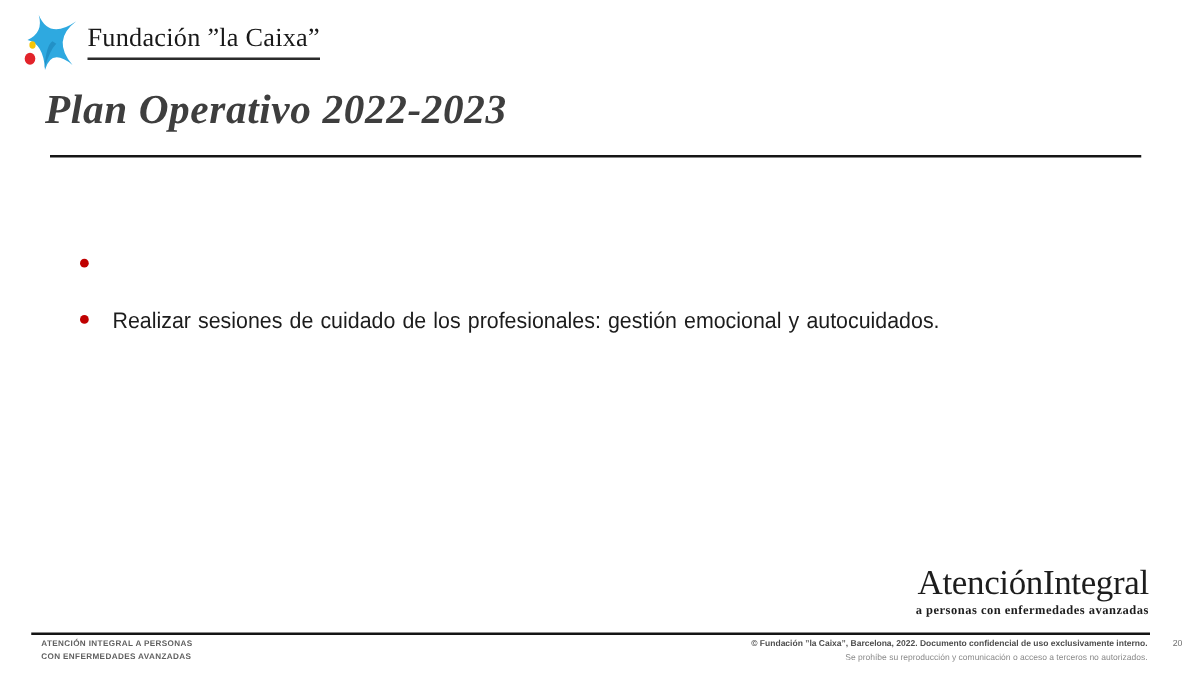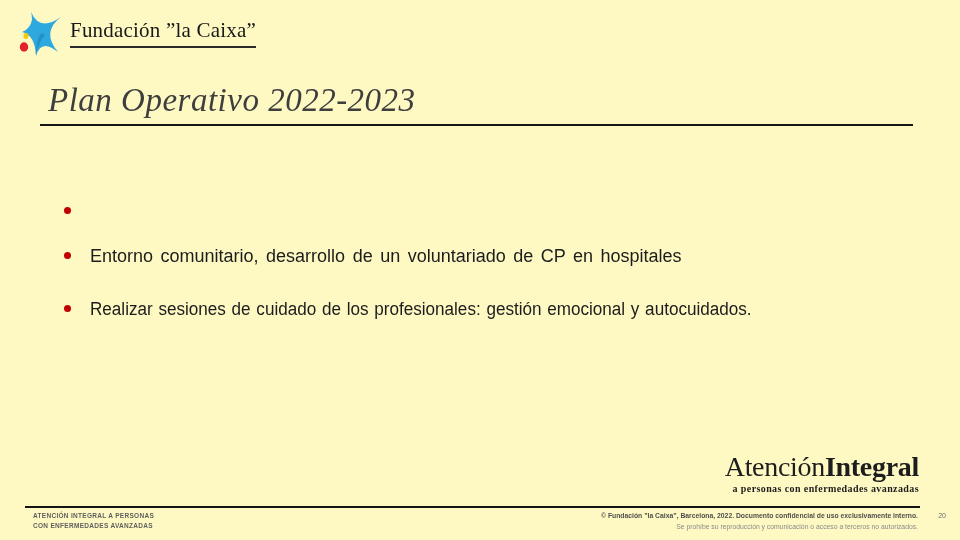--- a/index.html
+++ b/index.html
@@ -1,18 +1,18 @@
 <!DOCTYPE html>
 <html><head>
 <meta charset="utf-8">
 <style>
   html,body { margin:0; padding:0; background:#e9e9e9; }
   .slide {
     position:relative; width:960px; height:540px; margin:0 auto;
-    background:#fef9c3; overflow:hidden;
+    background:#ffffff; overflow:hidden;
     font-family:"Liberation Sans", sans-serif;
   }
 
   
   .brand-logo { position:absolute; left:12px; top:8px; width:50px; height:50px; }
   .brand-logo svg { width:100%; height:100%; display:block; }
   .brand-text {
     position:absolute; left:70px; top:18px;
     font-family:"Liberation Serif", serif; font-size:21px; color:#181818;
     letter-spacing:0.2px; border-bottom:2px solid #2b2b2b; padding-bottom:3px;
@@ -29,21 +29,21 @@
   
   .bullet-list { position:absolute; left:64px; top:200px; width:860px; list-style:none; margin:0; padding:0; }
   .bullet-item { display:flex; align-items:flex-start; margin-bottom:31px; }
   .bullet-dot { flex:0 0 auto; width:7px; height:7px; border-radius:50%; background:#c00000; margin:7px 19px 0 0; }
   .bullet-text { font-size:18px; color:#1c1c1c; line-height:22px; word-spacing:2.5px; }
   .condensed .bullet-text { display:inline-block; transform:scaleX(0.95); transform-origin:left center; word-spacing:1px; }
 
   
   .program-logo { position:absolute; right:41px; top:452px; text-align:right; color:#1d1d1d; font-family:"Liberation Serif", serif; }
   .program-name { font-size:28px; line-height:30px; letter-spacing:-0.3px; }
-  .program-name .bold { font-weight:700; }
+  .program-name .bold { font-weight:400; }
   .program-tagline { font-size:10px; font-weight:700; letter-spacing:0.4px; margin-top:1px;text-align:right; }
 
   
   .footer-rule { position:absolute; left:25px; top:506px; width:895px; height:2px; background:#141414; }
   .footer-left { position:absolute; left:33px; top:511px; font-size:6.5px; font-weight:700; color:#5f5f5f; letter-spacing:0.3px; line-height:10px; }
   .footer-right { position:absolute; right:42px; top:511px; text-align:right; line-height:10.5px; }
   .footer-right .l1 { font-size:6.8px; font-weight:700; color:#4e4e4e; }
   .footer-right .l2 { font-size:6.8px; color:#8a8a8a; }
   .page-number { position:absolute; right:14px; top:512px; font-size:7px; color:#6f6f6f; }
 </style>
@@ -55,30 +55,26 @@
   <div class="brand-logo">
     <svg viewBox="0 0 100 100" aria-hidden="true">
       <path d="M38 8 Q55 48 98 18 Q58 48 92 88 Q58 60 48 96 Q46 54 20 48 Q46 36 38 8 Z" fill="#2ea9e0"></path>
       <path d="M60 50 Q50 56 47 93 Q56 64 66 54 Z" fill="#1a7db3" opacity="0.55"></path>
       <ellipse cx="28" cy="56" rx="5" ry="6" fill="#f7c608"></ellipse>
       <ellipse cx="24" cy="78" rx="8.5" ry="9.5" fill="#e2232a"></ellipse>
     </svg>
   </div>
   <div class="brand-text">Fundación ”la Caixa”</div>
 
-  <h1 class="slide-title" style="margin:12px;">Plan Operativo 2022-2023</h1>
+  <h1 class="slide-title" style="margin:0;font-weight:bold;">Plan Operativo 2022-2023</h1>
   <div class="title-rule"></div>
 
   <ul class="bullet-list">
     <li class="bullet-item">
       <span class="bullet-dot" style="background: rgb(192, 0, 0);"></span>
-    </li>
-    <li class="bullet-item">
-      <span class="bullet-dot" style="background: rgb(192, 0, 0);"></span>
-      <span class="bullet-text">Entorno comunitario, desarrollo de un voluntariado de CP en hospitales</span>
     </li>
     <li class="bullet-item condensed">
       <span class="bullet-dot" style="background: rgb(192, 0, 0);"></span>
       <span class="bullet-text">Realizar sesiones de cuidado de los profesionales: gestión emocional y autocuidados.</span>
     </li>
   </ul>
 
   <div class="program-logo">
     <div class="program-name"><span>Atención</span><span class="bold">Integral</span></div>
     <div class="program-tagline">a personas con enfermedades avanzadas</div>

